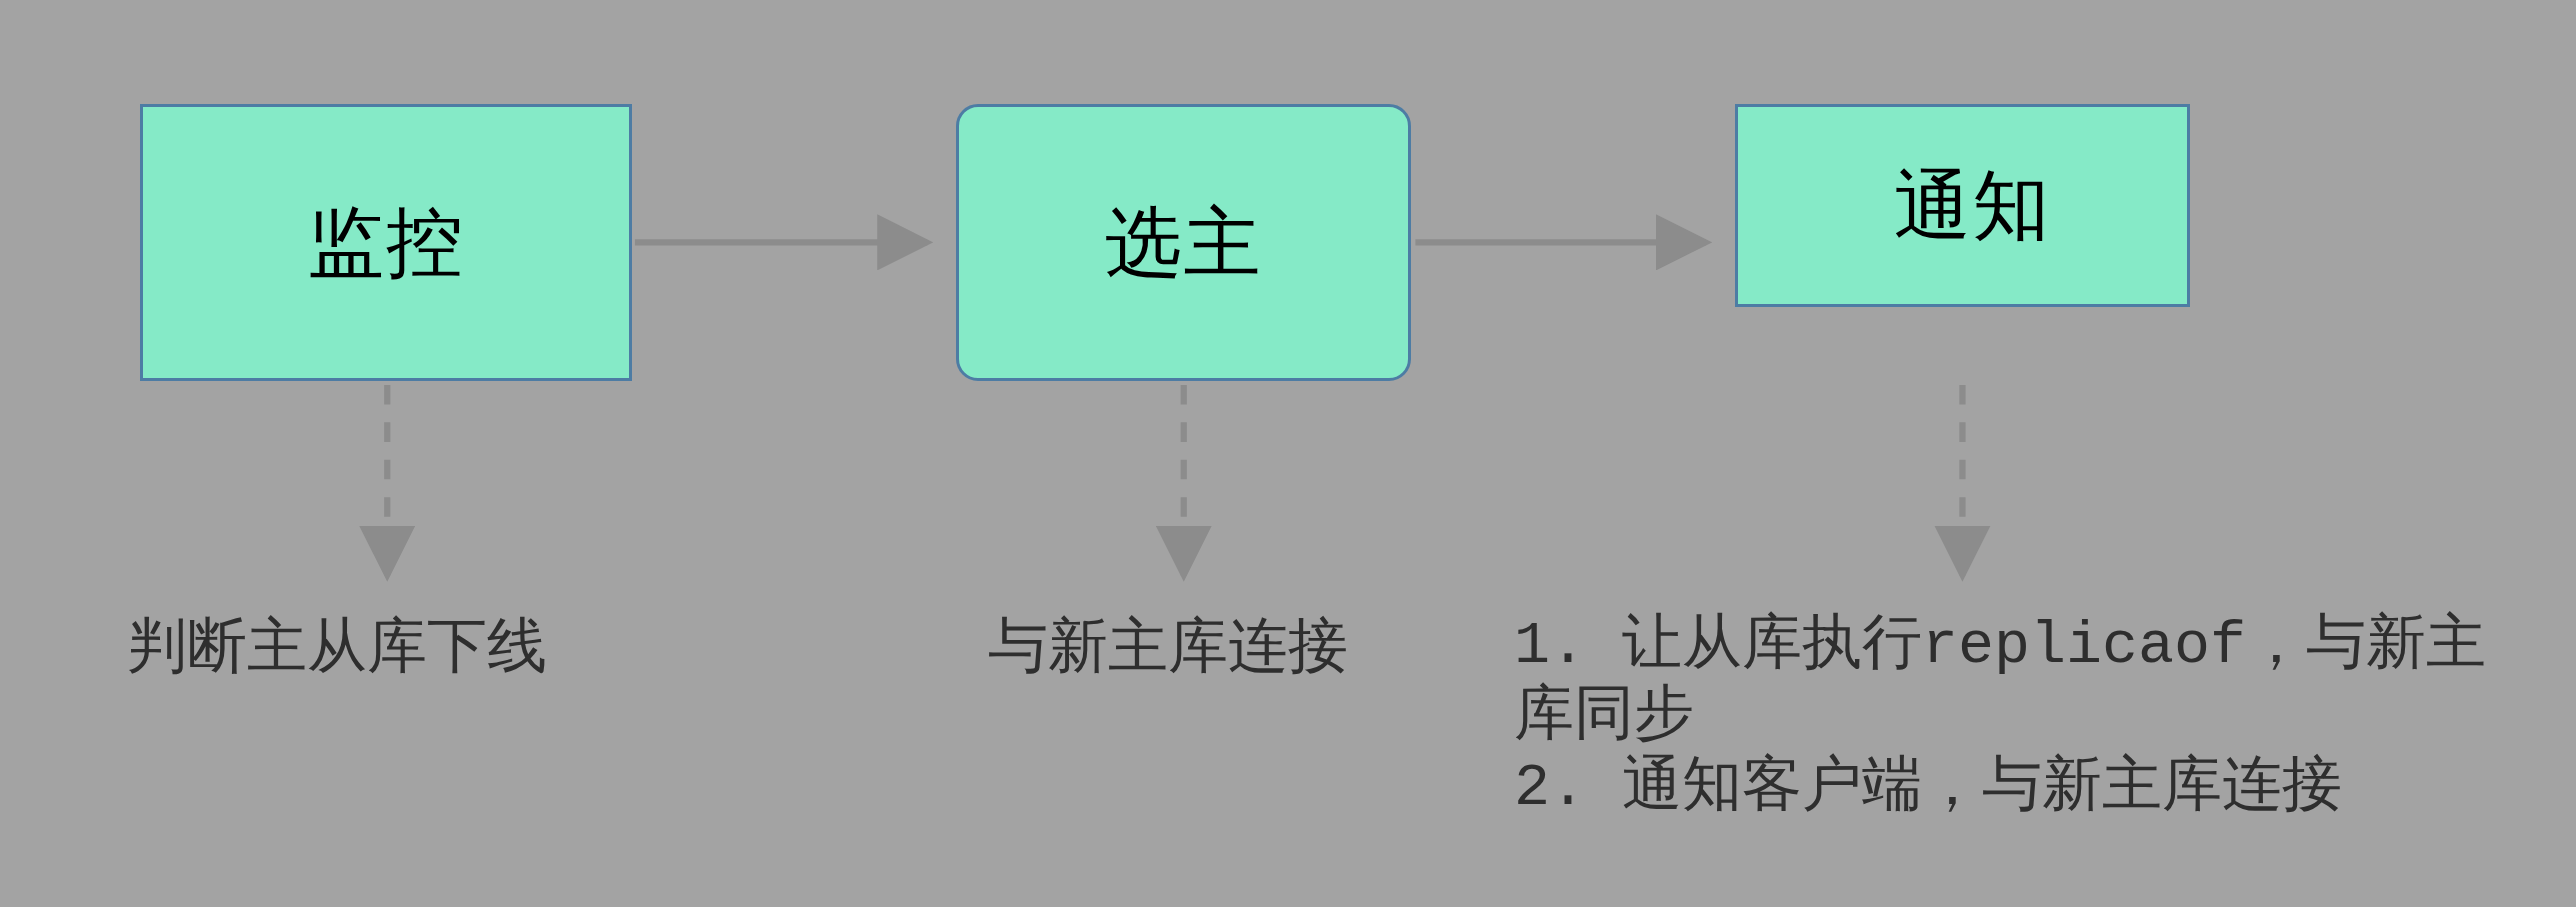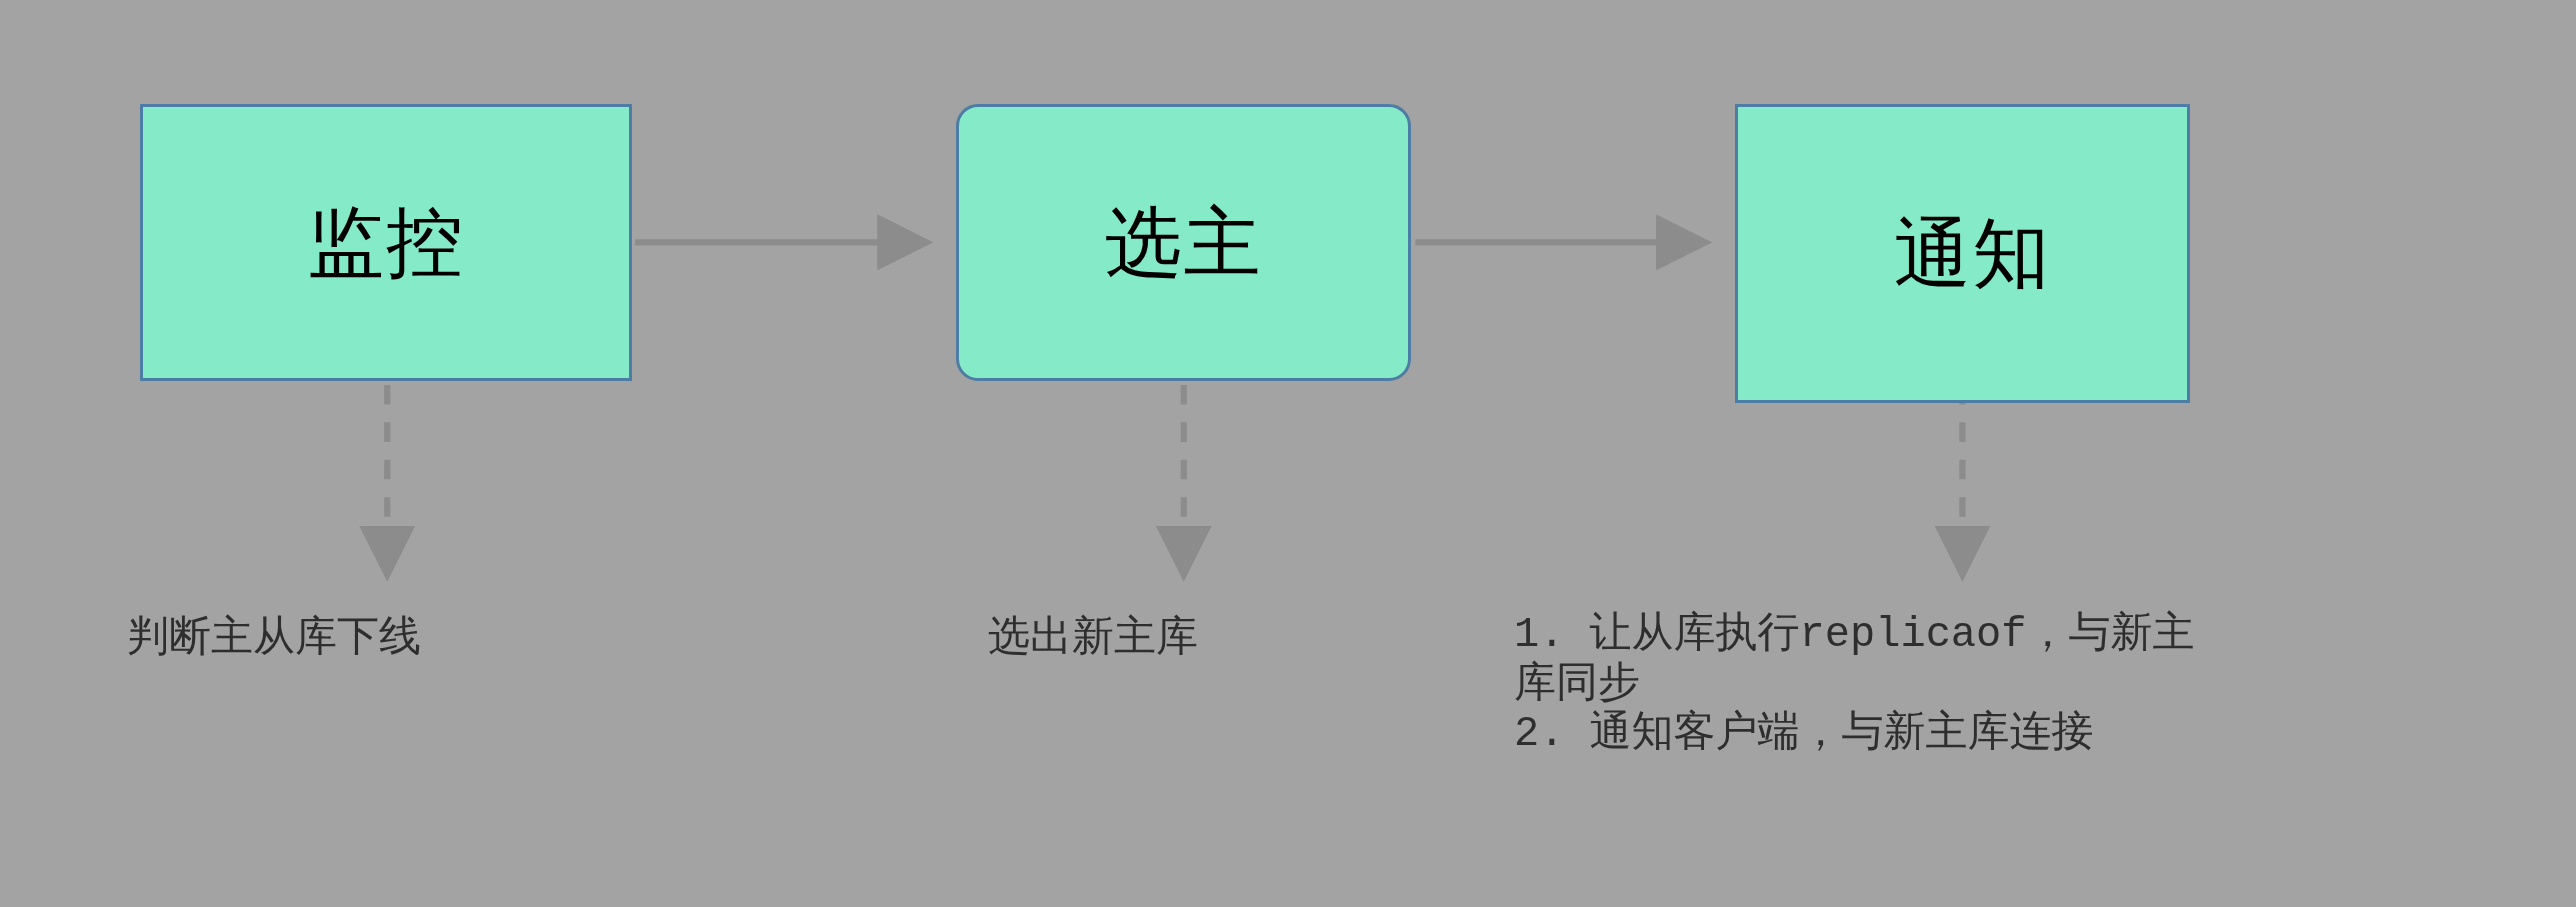--- a/index.html
+++ b/index.html
@@ -34,37 +34,37 @@
   .node-label {
     font-size: 77px;
     line-height: 1;
     color: #000000;
     letter-spacing: 1.8px;
     font-family: "Liberation Sans", "DejaVu Sans", sans-serif;
   }
 
   #node-monitor { left: 140px; top: 104px; width: 492px; height: 277px; }
   #node-elect   { left: 956px; top: 104px; width: 455px; height: 277px; border-radius: 22px; }
-  #node-notify  { left: 1735px; top: 104px; width: 455px; height: 299px; padding-left: 20px; }
+  #node-notify  { left: 1735px; top: 104px; width: 455px; height: 203px; padding-left: 20px; }
 
   
   #connectors {
     position: absolute;
     left: 0;
     top: 0;
     width: 2576px;
     height: 907px;
     pointer-events: none;
   }
 
   
   .caption {
     position: absolute;
     color: #2E2E2E;
-    font-size: 42px;
+    font-size: 60px;
     line-height: 1.18;
     white-space: pre-line;
     font-family: "Liberation Sans", "DejaVu Sans", sans-serif;
   }
   #caption-monitor { left: 127px; top: 611px; width: 624px; }
   #caption-elect   { left: 988px; top: 611px; width: 535px; }
   #caption-notify  { left: 1514px; top: 611px; width: 989px; font-family: Liberation Mono, monospace; }
 </style>
 </head>
 <body>
@@ -99,20 +99,20 @@
   <div class="node" id="node-elect">
     <span class="node-label">选主</span>
   </div>
 
   <div class="node" id="node-notify">
     <span class="node-label">通知</span>
   </div>
 
   <div class="caption" id="caption-monitor">判断主从库下线</div>
 
-  <div class="caption" id="caption-elect">选出新主库</div>
+  <div class="caption" id="caption-elect">与新主库连接</div>
 
   <div class="caption" id="caption-notify">1. 让从库执行replicaof，与新主
 库同步
 2. 通知客户端，与新主库连接</div>
 
 </div>
 
 
 </body></html>

